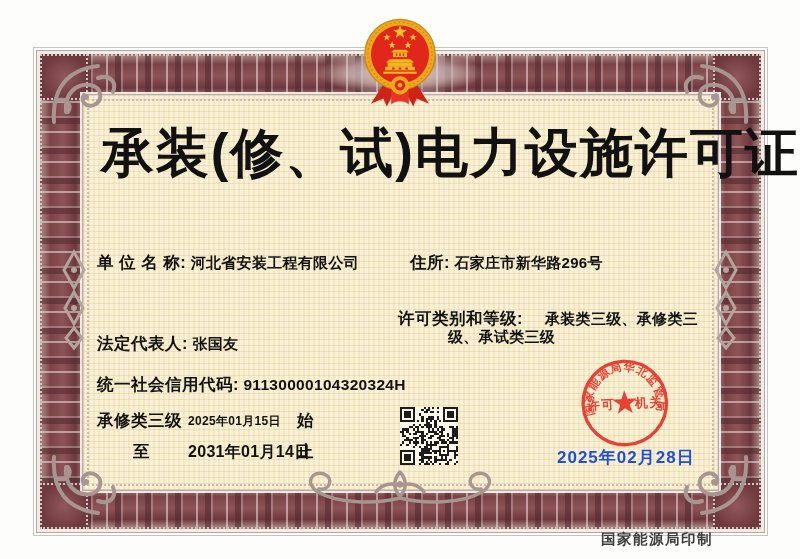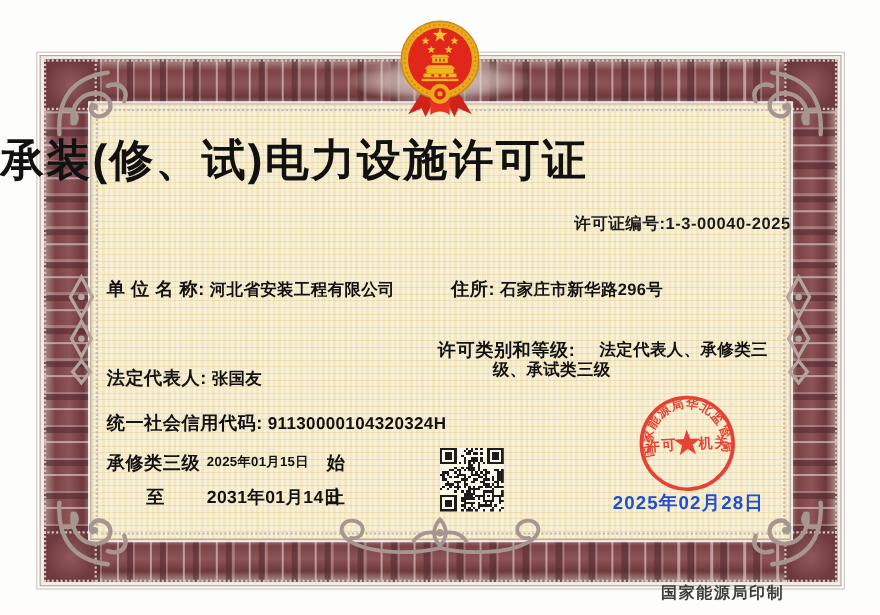--- a/index.html
+++ b/index.html
@@ -78,21 +78,21 @@
     position:absolute;left:318px;top:52px;width:164px;height:42px;
     background:radial-gradient(ellipse at center, rgba(226,217,211,.95) 0%, rgba(226,217,211,.55) 45%, rgba(226,217,211,0) 72%);
   }
 
   
   .emblem{position:absolute;left:356px;top:14px;width:88px;height:103px;}
 
   
   .cert-title{
     position:absolute;left:0;top:118px;width:100%;
-    text-align:left;font-size:40px;font-weight:700;color:#111;
+    text-align:right;font-size:53px;font-weight:700;color:#111;
     letter-spacing:2px;white-space:nowrap;
   }
   .license-no{
     position:absolute;left:522px;top:194px;
     font-size:15px;font-weight:700;color:#1b1b1b;letter-spacing:.5px;white-space:nowrap;
   }
   .fld{position:absolute;white-space:nowrap;color:#121212;}
   .fld .lab{font-weight:700;font-size:16.5px;letter-spacing:.5px;}
   .fld .val{font-weight:600;font-size:15px;letter-spacing:.3px;}
   .class-val{
@@ -239,40 +239,37 @@
       <rect x="56" y="60.8" width="3" height="2.4"></rect>
     </g>
 
     <circle cx="50" cy="81" r="10.5" fill="#eca91e"></circle>
     <circle cx="50" cy="81" r="6" fill="#dd2718"></circle>
     <circle cx="50" cy="81" r="2.6" fill="#eca91e"></circle>
   </svg>
 
   <div class="cert-title">承装(修、试)电力设施许可证</div>
 
-  <div class="license-no">
-    <span>许可证编号:</span><span>1-3-00040-2025</span>
-  </div>
 
   <div class="fld" style="left:97px;top:252px;">
     <span class="lab">单 位 名 称:</span>
     <span class="val">河北省安装工程有限公司</span>
   </div>
   <div class="fld" style="left:410px;top:252px;">
     <span class="lab">住所:</span>
     <span class="val">石家庄市新华路296号</span>
   </div>
   <div class="fld" style="left:97px;top:308px;margin-top:25px;">
     <span class="lab">法定代表人:</span>
     <span class="val">张国友</span>
   </div>
   <div class="fld" style="left:398px;top:308px;">
     <span class="lab">许可类别和等级:</span>
   </div>
-  <div class="class-val">法定代表人、承修类三级、承试类三级</div>
+  <div class="class-val">承装类三级、承修类三级、承试类三级</div>
   <div class="fld" style="left:97px;top:374px;">
     <span class="lab">统一社会信用代码:</span>
     <span class="val" style="font-size:15.5px;">91130000104320324H</span>
   </div>
 
   <div class="fld" style="left:97px;top:410px;">
     <span class="lab">承修类三级</span>
   </div>
   <div class="fld" style="left:188px;top:411px;">
     <span class="val" style="font-size:12px;font-weight:700;">2025年01月15日</span>

